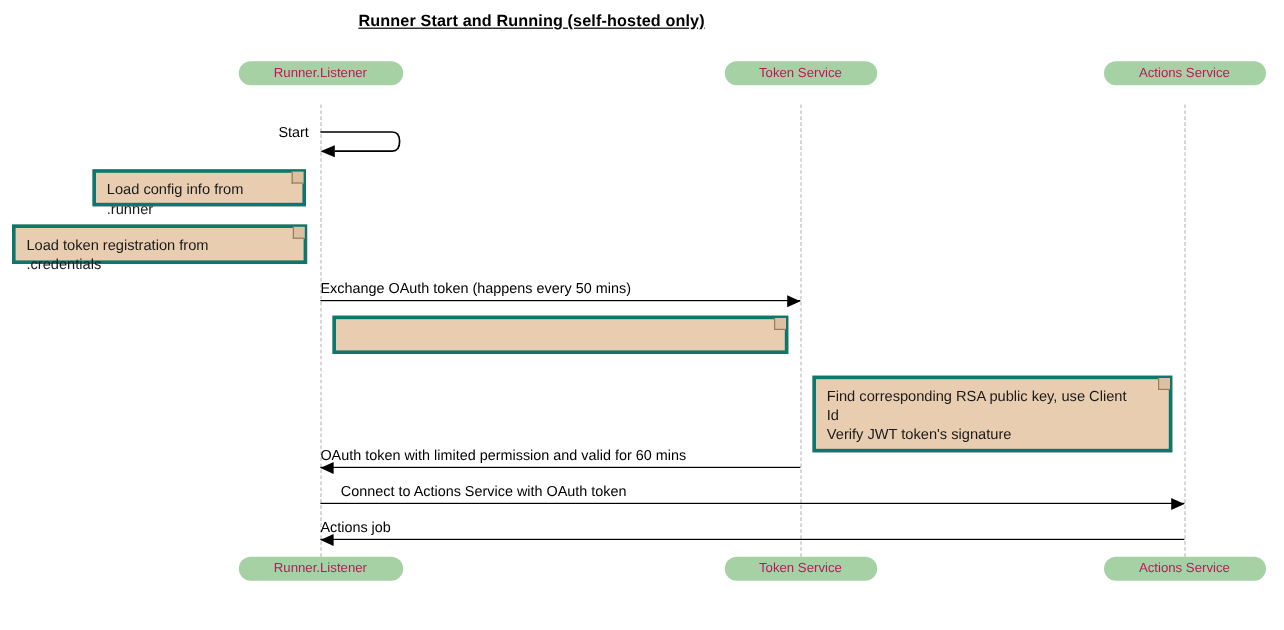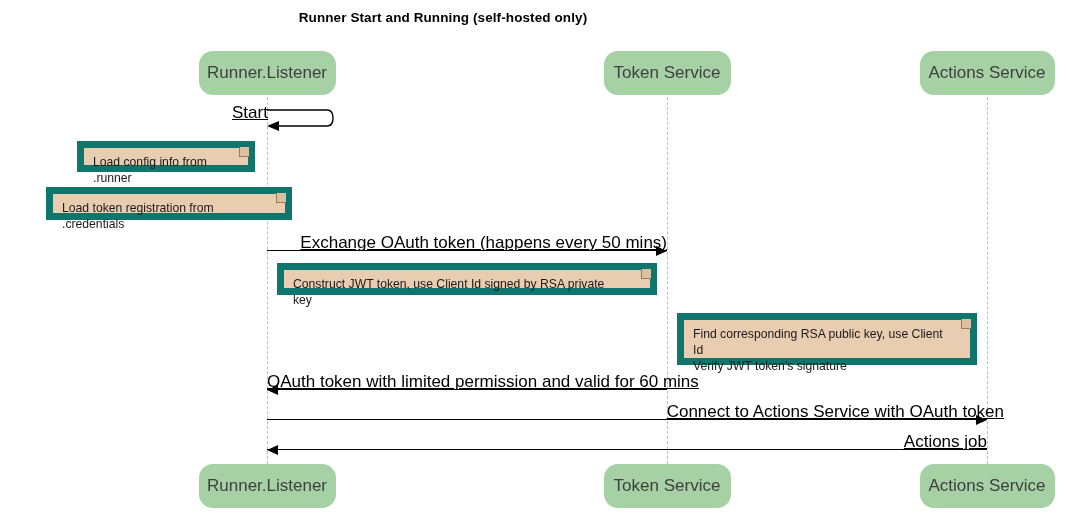--- a/index.html
+++ b/index.html
@@ -18,45 +18,46 @@
   #diagram-title {
     position: absolute;
     top: 10px;
     left: 0;
     width: 886px;
     text-align: center;
     font-size: 13.5px;
     font-weight: bold;
     color: #000000;
     letter-spacing: 0.1px;
+    text-decoration: underline;
   }
   
   .participant-box {
     position: absolute;
     background: #a5d1a5;
     border-radius: 14px;
     display: flex;
     align-items: center;
     justify-content: center;
-    font-size: 17px;
-    color: #404040;
+    font-size: 11px;
+    color: #be185d;
     box-sizing: border-box;
-    height: 44px;
+    height: 20px;
   }
   
   .lifeline {
     position: absolute;
     width: 0;
     border-left: 1px dashed #bdbdbd;
   }
   
   .note {
     position: absolute;
     background: #e9cdb0;
-    border: 7px solid #0f766e;
+    border: 3px solid #0f766e;
     box-sizing: border-box;
     font-size: 12.2px;
     color: #1a1a1a;
     line-height: 16px;
     padding: 6px 24px 6px 9px;
     white-space: pre-line;
   }
   .note .fold {
     position: absolute;
     top: -1px;
@@ -77,27 +78,26 @@
     position: absolute;
     width: 0;
     height: 0;
     border-top: 5px solid transparent;
     border-bottom: 5px solid transparent;
   }
   .arrowhead.right { border-left: 11px solid #000000; }
   .arrowhead.left  { border-right: 11px solid #000000; }
   .msg-label {
     position: absolute;
-    font-size: 17px;
+    font-size: 12px;
     color: #000000;
     white-space: nowrap;
-    text-decoration: underline;
   }
   .msg-label.center {
-    text-align: right;
+    text-align: left;
   }
   
   .self-loop {
     position: absolute;
   }
 </style>
 </head>
 <body>
 
 <div id="canvas">
@@ -134,23 +134,23 @@
       <div class="msg-label center" style="left: 267px; width: 400px; top: 372px;">OAuth token with limited permission and valid for 60 mins</div>
       <div class="msg-line" style="left: 267px; top: 419px; width: 720px;"></div>
       <div class="arrowhead right" style="top: 414.7px; left: 976px;"></div>
       <div class="msg-label center" style="left: 284px; width: 720px; top: 402px;">Connect to Actions Service with OAuth token</div>
       <div class="msg-line" style="left: 267px; top: 449px; width: 720px;"></div>
       <div class="arrowhead left" style="top: 444.7px; left: 267px;"></div>
       <div class="msg-label center" style="left: 267px; width: 720px; top: 432px;">Actions job</div>
     </div>
   <div id="notes-layer">
       <div class="note" style="left: 77px; top: 141px; width: 178px; height: 31px;"><div class="fold"></div><div>Load config info from .runner</div></div>
-      <div class="note" style="left: 10px; top: 187px; width: 246px; height: 33px; margin-left: 36px;"><div class="fold"></div><div>Load token registration from .credentials</div></div>
-      <div class="note" style="left: 277px; top: 263px; width: 380px; height: 32px;"><div class="fold"></div><div>Construct JWT token, use Client Id signed by RSA private key</div></div>
-      <div class="note" style="left: 677px; top: 313px; width: 300px; height: 52px;"><div class="fold"></div><div>Find corresponding RSA public key, use Client Id
+      <div class="note" style="left: 10px; top: 187px; width: 246px; height: 33px;"><div class="fold"></div><div>Load token registration from .credentials</div></div>
+      <div class="note" style="left: 277px; top: 263px; width: 380px; height: 32px;"><div class="fold"></div></div>
+      <div class="note" style="left: 677px; top: 313px; width: 300px; height: 64px;"><div class="fold"></div><div>Find corresponding RSA public key, use Client Id
 Verify JWT token's signature</div></div>
     </div>
   <div id="footer-participants">
       <div class="participant-box" style="left: 198.5px; top: 464px; width: 137px;">
         <span>Runner.Listener</span>
       </div>
       <div class="participant-box" style="left: 603.5px; top: 464px; width: 127px;">
         <span>Token Service</span>
       </div>
       <div class="participant-box" style="left: 919.5px; top: 464px; width: 135px;">

